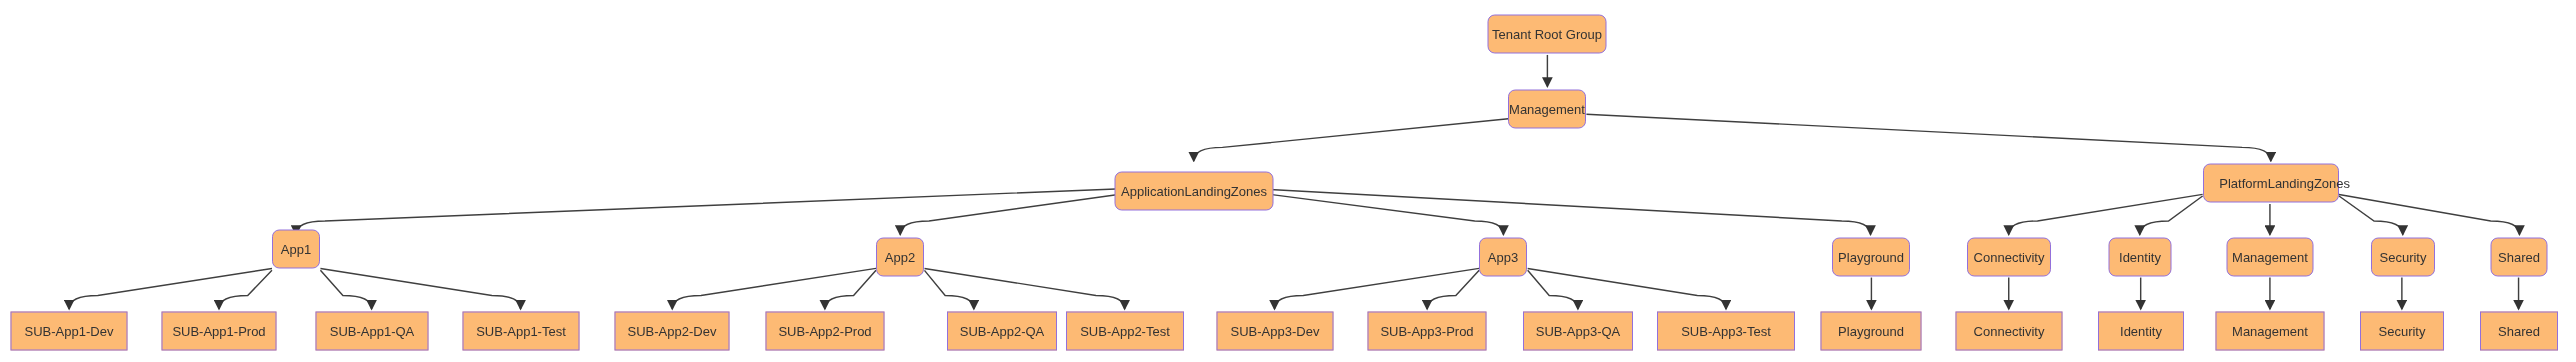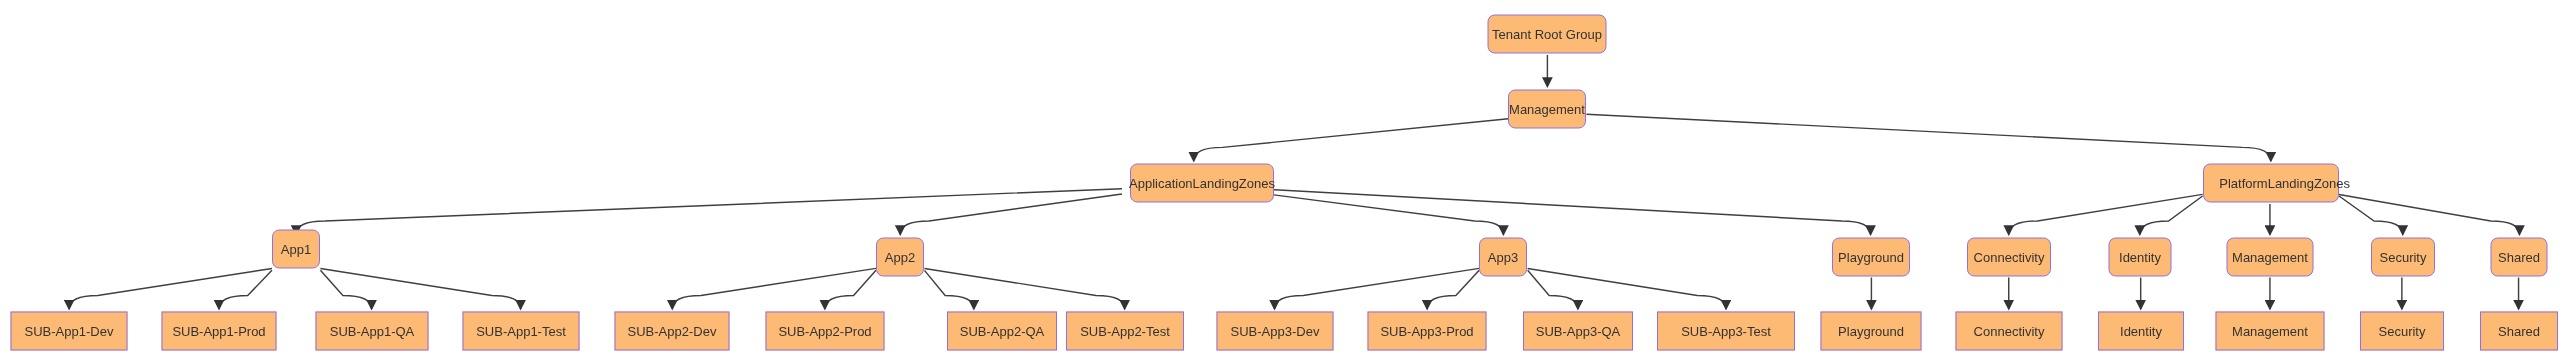--- a/index.html
+++ b/index.html
@@ -82,21 +82,21 @@
         <path class="edge" d="M 2238 309 L 2238 344" marker-end="url(#arrowhead)"></path>
         <path class="edge" d="M 2385 309 L 2385 344" marker-end="url(#arrowhead)"></path>
         <path class="edge" d="M 2529 309 L 2529 344" marker-end="url(#arrowhead)"></path>
         <path class="edge" d="M 2676 309 L 2676 344" marker-end="url(#arrowhead)"></path>
         <path class="edge" d="M 2806 309 L 2806 344" marker-end="url(#arrowhead)"></path>
       </g>
   </svg>
   <div id="node-group">
       <div class="node rounded" style="left: 1547px; top: 34px; width: 119px;">Tenant Root Group</div>
       <div class="node rounded" style="left: 1547px; top: 109px; width: 78px;">Management</div>
-      <div class="node rounded" style="left: 1194px; top: 183px; width: 144px; margin-left: 8px;">ApplicationLandingZones</div>
+      <div class="node rounded" style="left: 1194px; top: 191px; width: 159px;">ApplicationLandingZones</div>
       <div class="node rounded" style="left: 2271px; top: 183px; width: 136px; padding-left: 30px;">PlatformLandingZones</div>
       <div class="node rounded" style="left: 296px; top: 249px; width: 48px;">App1</div>
       <div class="node rounded" style="left: 900px; top: 257px; width: 48px;">App2</div>
       <div class="node rounded" style="left: 1503px; top: 257px; width: 48px;">App3</div>
       <div class="node rounded" style="left: 1871px; top: 257px; width: 78px;">Playground</div>
       <div class="node rounded" style="left: 2009px; top: 257px; width: 84px;">Connectivity</div>
       <div class="node rounded" style="left: 2140px; top: 257px; width: 63px;">Identity</div>
       <div class="node rounded" style="left: 2270px; top: 257px; width: 87px;">Management</div>
       <div class="node rounded" style="left: 2403px; top: 257px; width: 64px;">Security</div>
       <div class="node rounded" style="left: 2519px; top: 257px; width: 57px;">Shared</div>

